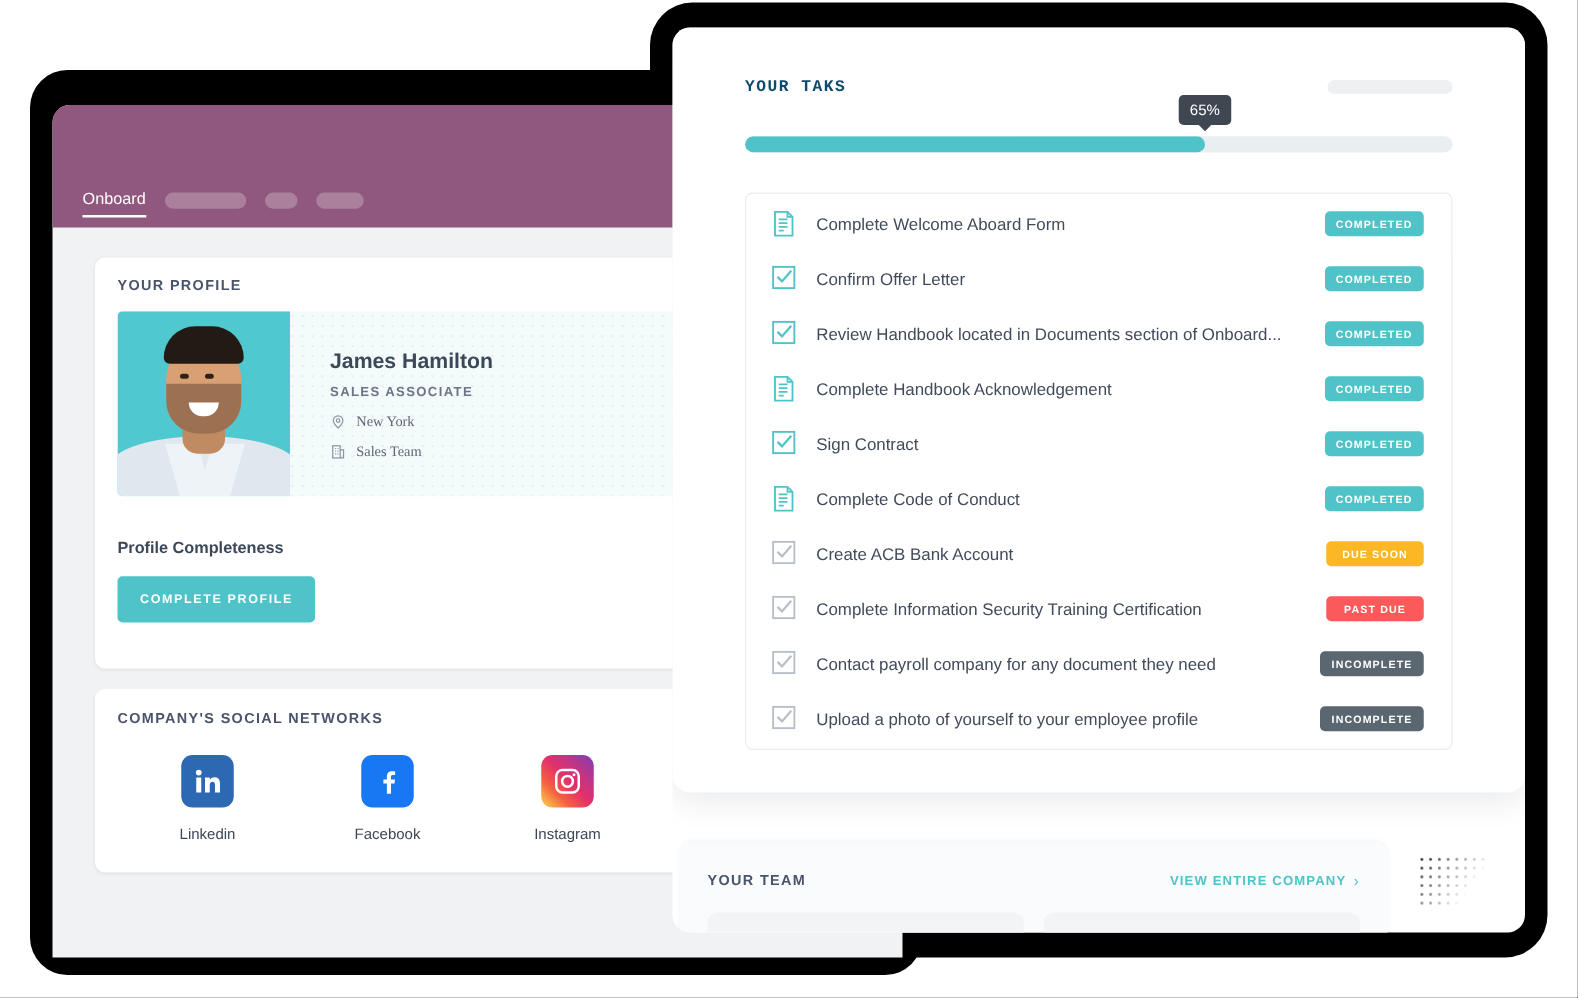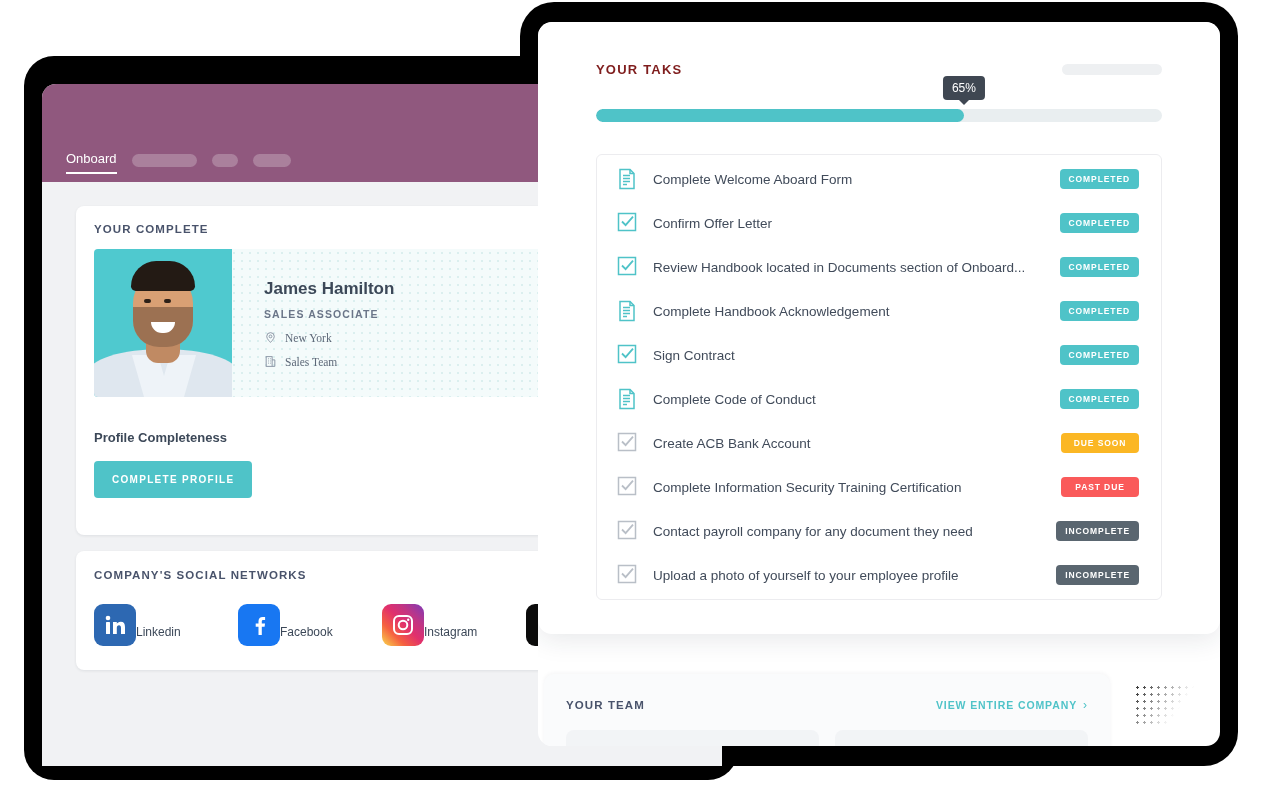--- a/index.html
+++ b/index.html
@@ -162,21 +162,21 @@
   #donut { position: relative; width: 90px; height: 90px; margin-right: 34px; }
   #donut svg { transform: rotate(-90deg); }
   #donut-label {
     position: absolute; inset: 0; display: flex;
     align-items: center; justify-content: center;
     font-size: 19px; color: #4a5568;
   }
 
   
   #socials { display: flex; padding: 22px 18px 24px 18px; }
-  .social { flex: 1; display: flex; flex-direction: row; align-items: center; cursor: pointer; }
+  .social { flex: 1; display: flex; flex-direction: column; align-items: center; cursor: pointer; }
   .social-ico { width: 42px; height: 42px; border-radius: 9px; position: relative; }
   .social-label { margin-top: 14px; font-size: 12px; color: #3c4858; }
   #ico-linkedin { background: #2d68b2; display: flex; align-items: center; justify-content: center; }
   #ico-facebook { background: #1877f2; display: flex; align-items: center; justify-content: center; }
   #ico-instagram { background: linear-gradient(45deg,#f9d14b 2%,#f56040 28%,#e1306c 52%,#c13584 72%,#833ab4 98%); display: flex; align-items: center; justify-content: center; }
   #ico-x { background: #0b0b0b; display: flex; align-items: center; justify-content: center; }
 
   
   #tasks-screen {
     position: absolute; left: 538px; top: 22px;
@@ -185,21 +185,21 @@
     overflow: hidden;
   }
   #tasks-panel {
     position: absolute; left: 0; top: 0; width: 100%;
     background: #ffffff; border-radius: 14px;
     padding: 40px 58px 34px 58px;
     box-shadow: 0 6px 26px rgba(25,35,60,.10);
     z-index: 3;
   }
   #tasks-head { display: flex; align-items: center; justify-content: space-between; }
-  #tasks-title { font-size: 13px; font-weight: bold; color: #7f1d1d; letter-spacing: 1.2px; }
+  #tasks-title { font-size: 13px; font-weight: bold; color: #0c4a6e; letter-spacing: 1.2px; font-family: Liberation Mono, monospace; }
   #tasks-head-pill { width: 100px; height: 11px; border-radius: 6px; background: #eef0f2; }
 
   #progress-wrap { position: relative; margin-top: 32px; }
   #progress-track {
     height: 13px; border-radius: 7px; background: #e9eef0; overflow: hidden;
   }
   #progress-fill { height: 100%; background: #4fc3c8; border-radius: 7px; }
   #progress-tip {
     position: absolute; bottom: 22px; transform: translateX(-50%);
     background: #3f4752; color: #ffffff;
@@ -276,21 +276,21 @@
         <div class="nav-pill np-w1"></div>
         <div class="nav-pill np-w2"></div>
         <div class="nav-pill np-w3"></div>
       </div>
     </div>
 
     <div id="dash-body">
 
       <div class="card">
         <div class="card-head">
-          <div class="card-title">YOUR COMPLETE</div>
+          <div class="card-title">YOUR PROFILE</div>
           <div class="head-pill"></div>
         </div>
 
         <div id="profile-banner">
           <div id="avatar">
             <div class="shirt"></div>
               <div class="collar-l"></div>
               <div class="collar-r"></div>
             <div class="neck"></div>
               <div class="face"></div>

